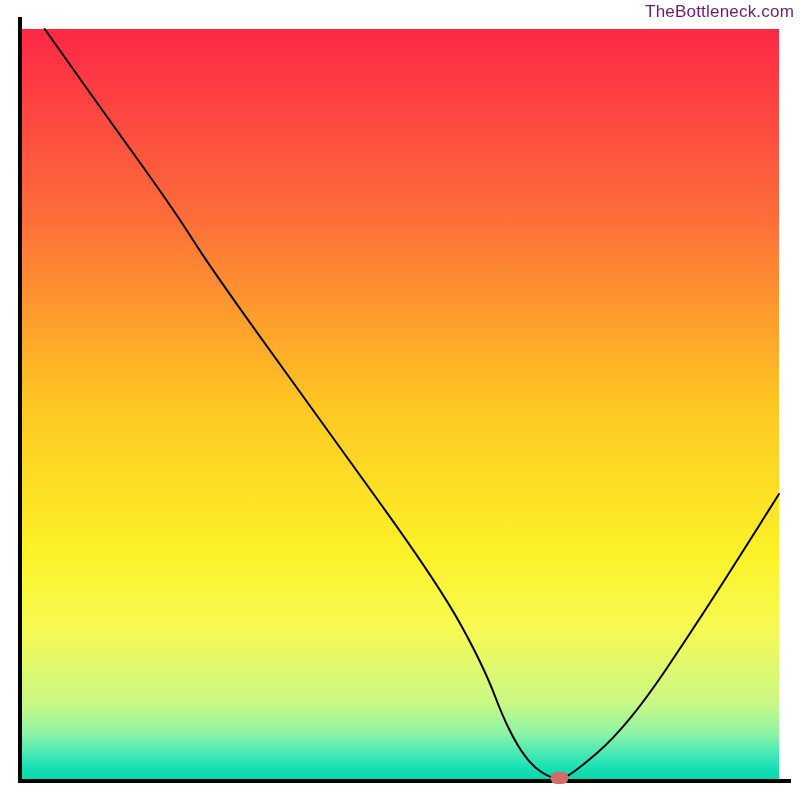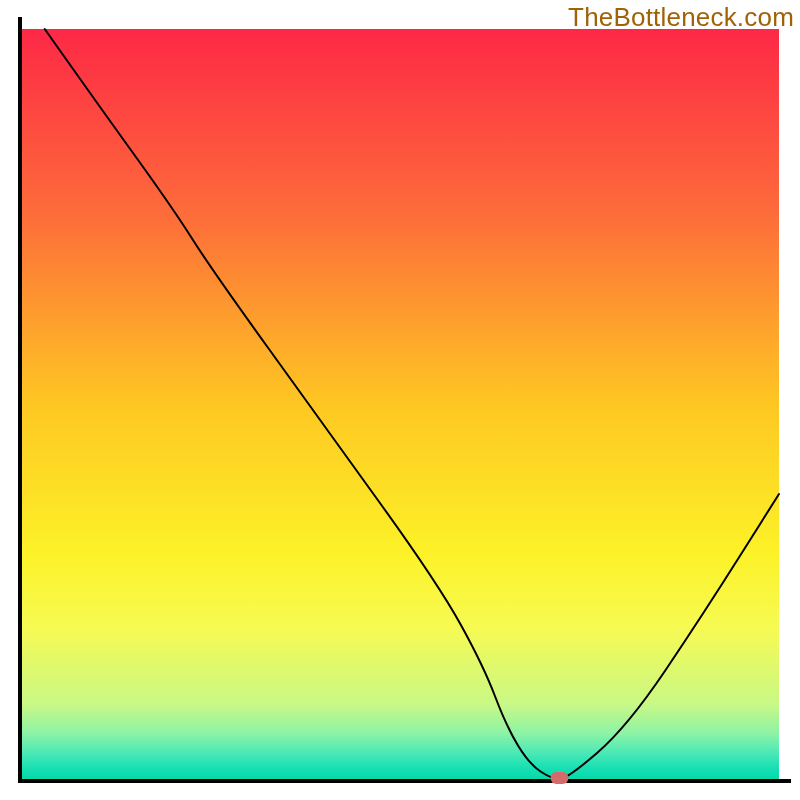--- a/index.html
+++ b/index.html
@@ -12,22 +12,22 @@
   }
   .container {
     position: relative;
     width: 800px;
     height: 800px;
   }
   .watermark {
     position: absolute;
     top: 2px;
     right: 6px;
-    font-size: 26px;
-    color: #a16207;
+    font-size: 17px;
+    color: #701a75;
     font-weight: 500;
     letter-spacing: 0.2px;
   }
   svg {
     display: block;
   }
 </style>
 </head>
 <body>
 

